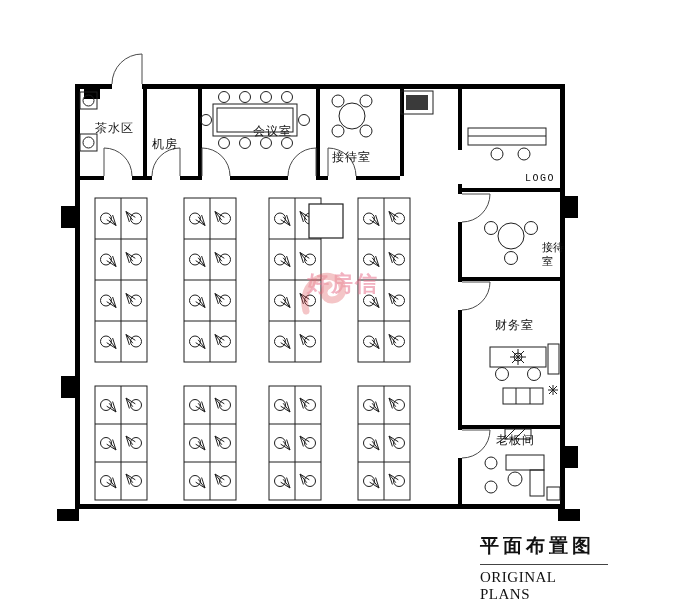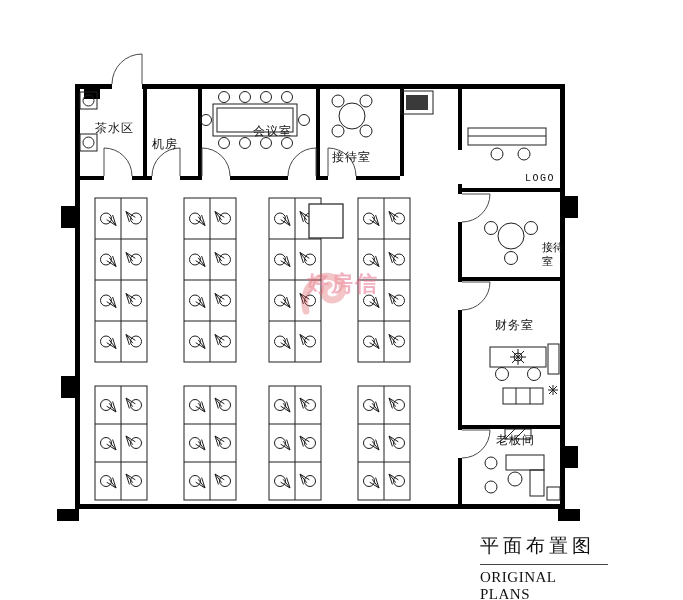--- a/index.html
+++ b/index.html
@@ -7,21 +7,21 @@
          font-family:"DejaVu Sans",sans-serif;color:#1a1a1a;}
   svg{position:absolute;left:0;top:0;}
   .f{fill:none;stroke:#1f1f1f;stroke-width:1;}
   .door{fill:none;stroke:#4a4a4a;stroke-width:1;}
   .lbl{position:absolute;font-size:12px;color:#111;white-space:nowrap;letter-spacing:1px;font-family:Liberation Mono, monospace;}
   .lbl-logo{font-size:10px;letter-spacing:1.5px;margin-left:28px;}
   .lbl-wrap{white-space:normal;width:26px;line-height:14px;font-size:11px;letter-spacing:0;}
   .watermark{position:absolute;left:298px;top:256px;width:90px;text-align:center;opacity:.55;pointer-events:none;margin-top:13px;}
   .wm-text{font-size:22px;font-weight:bold;color:#e8758f;letter-spacing:2px;}
   .titleblock{position:absolute;left:480px;top:533px;width:128px;}
-  .tb-cn{font-family:"Liberation Serif","DejaVu Serif",serif;font-size:19px;letter-spacing:4px;color:#111;}
+  .tb-cn{font-family:"Liberation Serif","DejaVu Serif",serif;font-size:19px;letter-spacing:4px;color:#111;font-weight:bold;}
   .tb-line{border-top:1px solid #444;margin:5px 0 4px 0;height:0;}
   .tb-en{font-family:"Liberation Serif","DejaVu Serif",serif;font-size:15px;letter-spacing:.5px;color:#111;}
 </style>
 </head>
 <body>
 
 <div id="stage">
 
   <svg id="plan-svg" width="683" height="600" viewBox="0 0 683 600">
 

